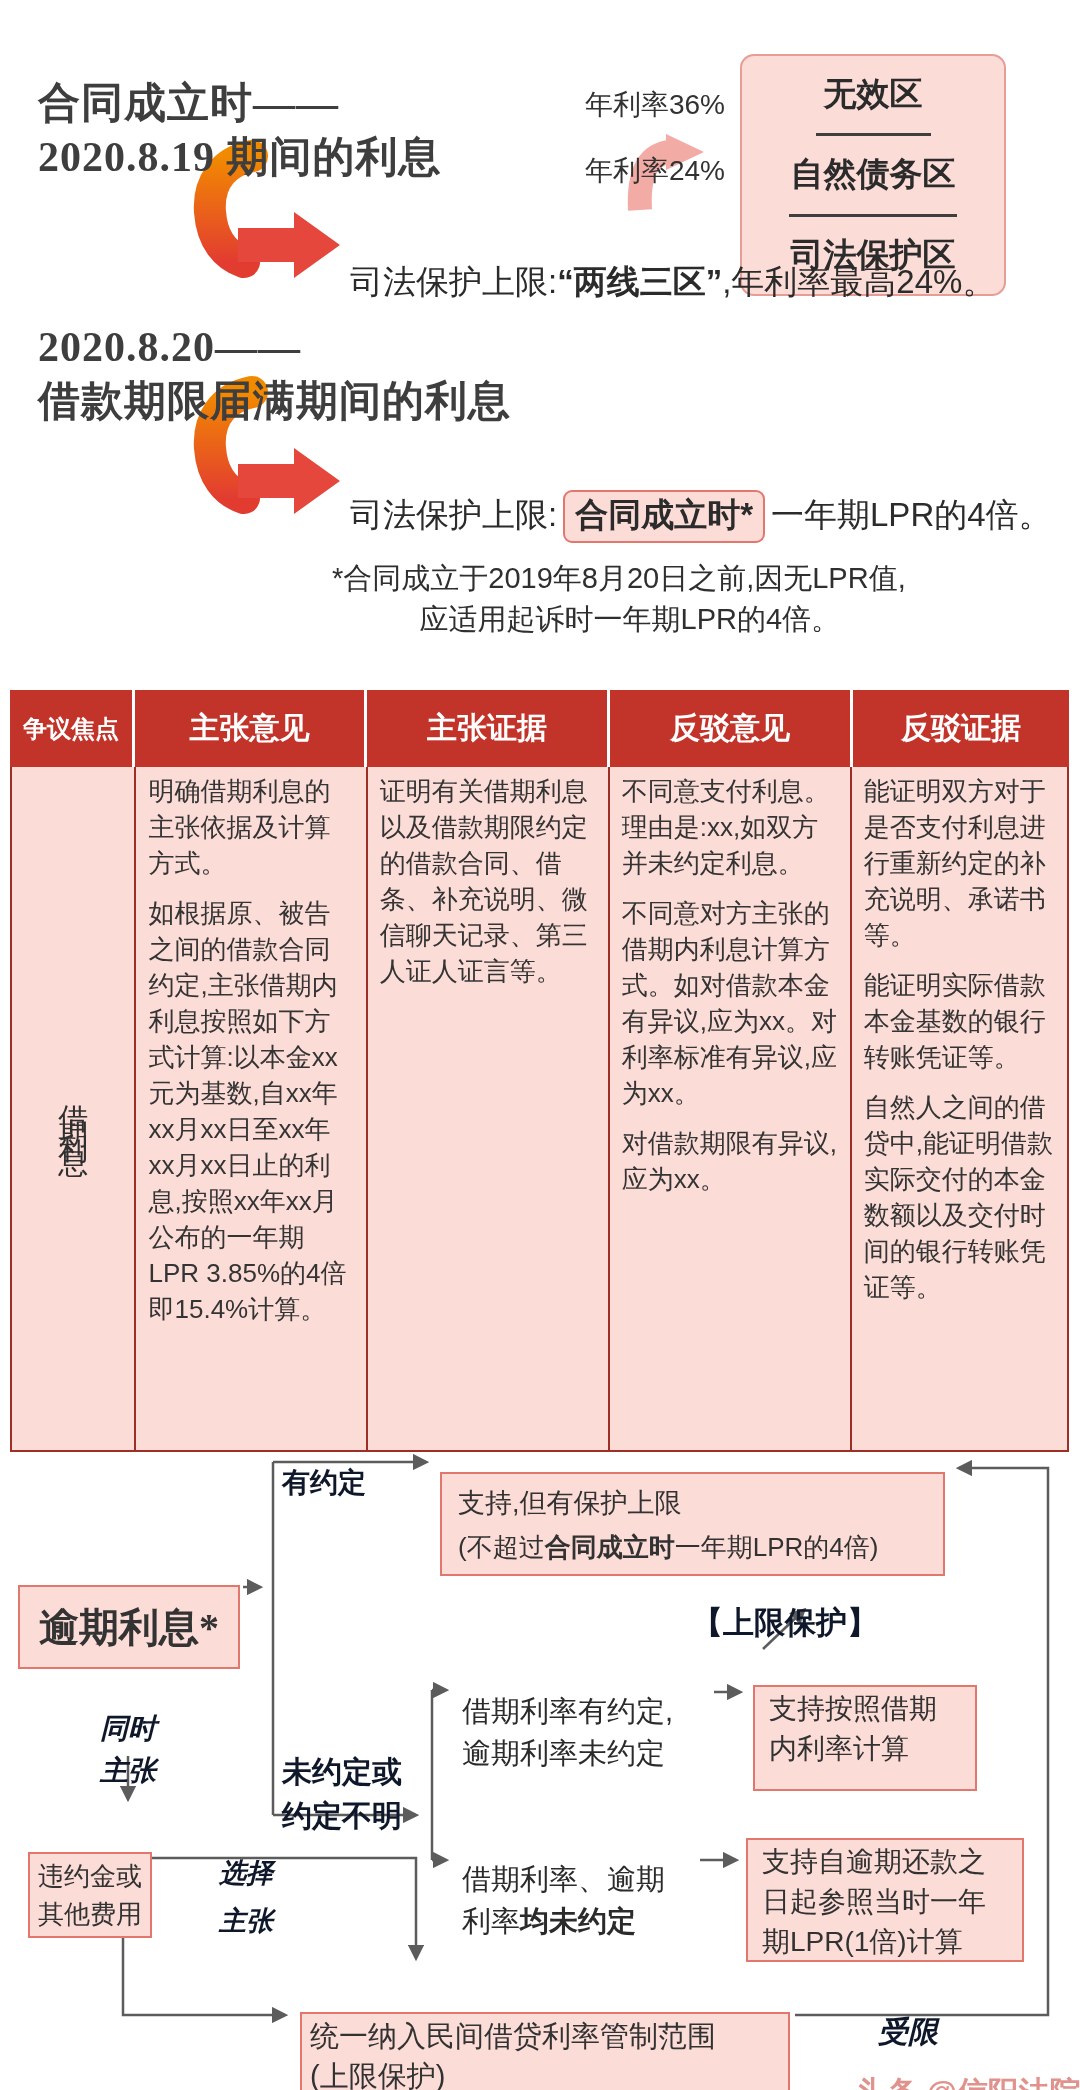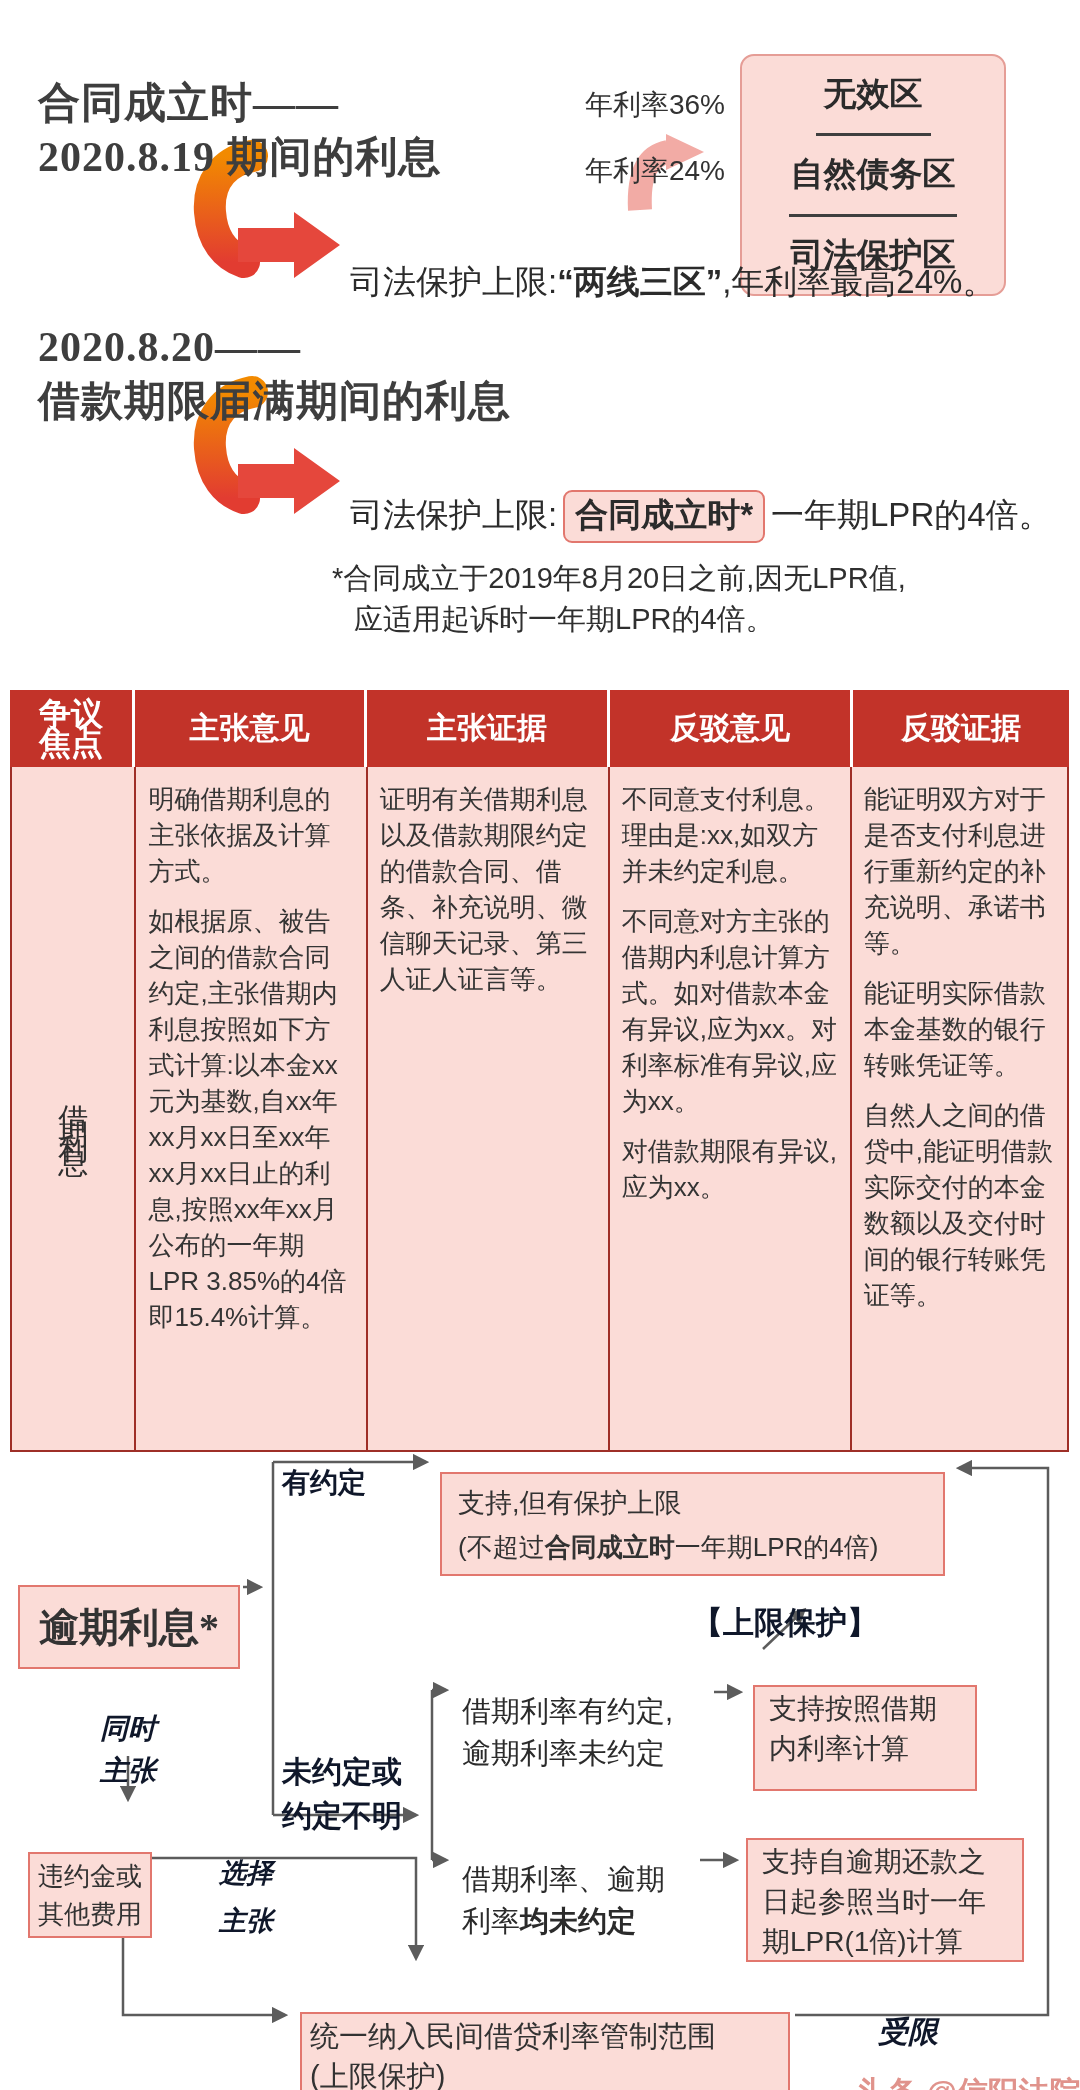--- a/index.html
+++ b/index.html
@@ -22,32 +22,32 @@
              align-items:center;justify-content:space-evenly;box-sizing:border-box;}
   .zone-label{font-size:33px;font-weight:600;color:#2b2b2b;}
   .zone-divider{height:3px;background:#3f3f3f;}
 
   .rule-line{font-size:33px;color:#2b2b2b;white-space:nowrap;}
   .rule-line b{font-weight:800;}
   .boxed-term{display:inline-block;background:#fbdcd7;border:2px solid #e2776e;border-radius:9px;
               padding:1px 10px 3px 10px;font-weight:800;margin:0 6px;}
 
   .footnote{font-size:29px;line-height:41px;color:#2f2f2f;}
-  .footnote .indent{padding-left:22px;}
+  .footnote .indent{padding-left:22px;text-align:center;}
 
   
   .d-table{left:10px;top:650px;width:1059px;z-index:2;}
   .thead{display:flex;height:77px;background:#c23329;}
   .th{display:flex;align-items:center;justify-content:center;color:#fff;font-weight:800;
       font-size:30px;border-right:3px solid #fff;box-sizing:border-box;}
   .th:last-child{border-right:none;}
-  .th0{flex-direction:column;font-size:32px;line-height:29px;}
+  .th0{flex-direction:row;font-size:24px;line-height:29px;}
   .tbody{display:flex;background:#fbdcd7;border:2px solid #9e2f27;border-top:none;
          box-sizing:border-box;height:685px;}
-  .td{box-sizing:border-box;border-right:2px solid #9e2f27;padding:14px 12px;
+  .td{box-sizing:border-box;border-right:2px solid #9e2f27;padding:6px 12px;
       font-size:26px;line-height:36px;color:#343434;}
   .td:last-child{border-right:none;}
   .td p{margin:0 0 14px 0;}
   .td p:last-child{margin-bottom:0;}
   .td0{display:flex;align-items:center;justify-content:center;padding:0;}
   .vertical-label{writing-mode:vertical-rl;text-orientation:upright;font-size:30px;
                   letter-spacing:14px;color:#2f2f2f;}
   .w0{width:125px;}.w1{width:232px;}.w2{width:243px;}.w3{width:243px;}.w4{width:216px;}
 
   

